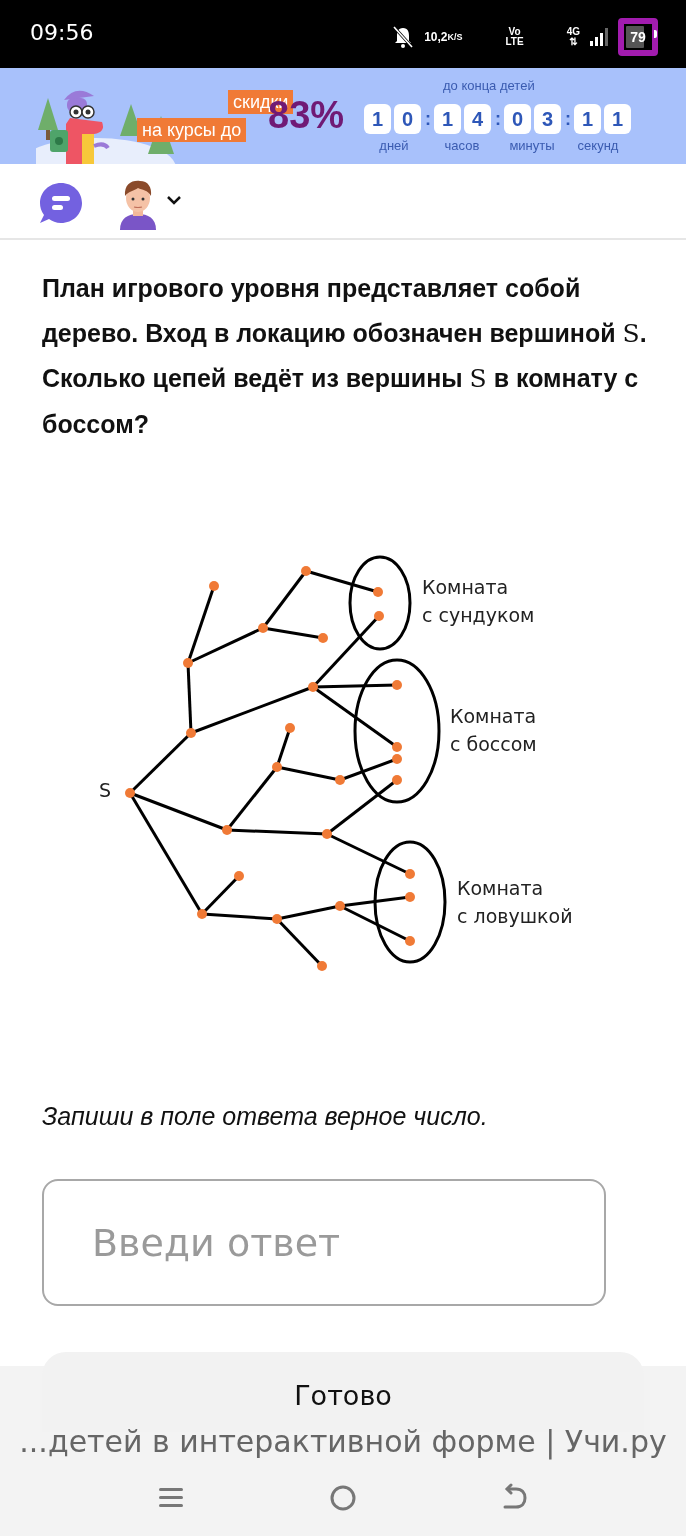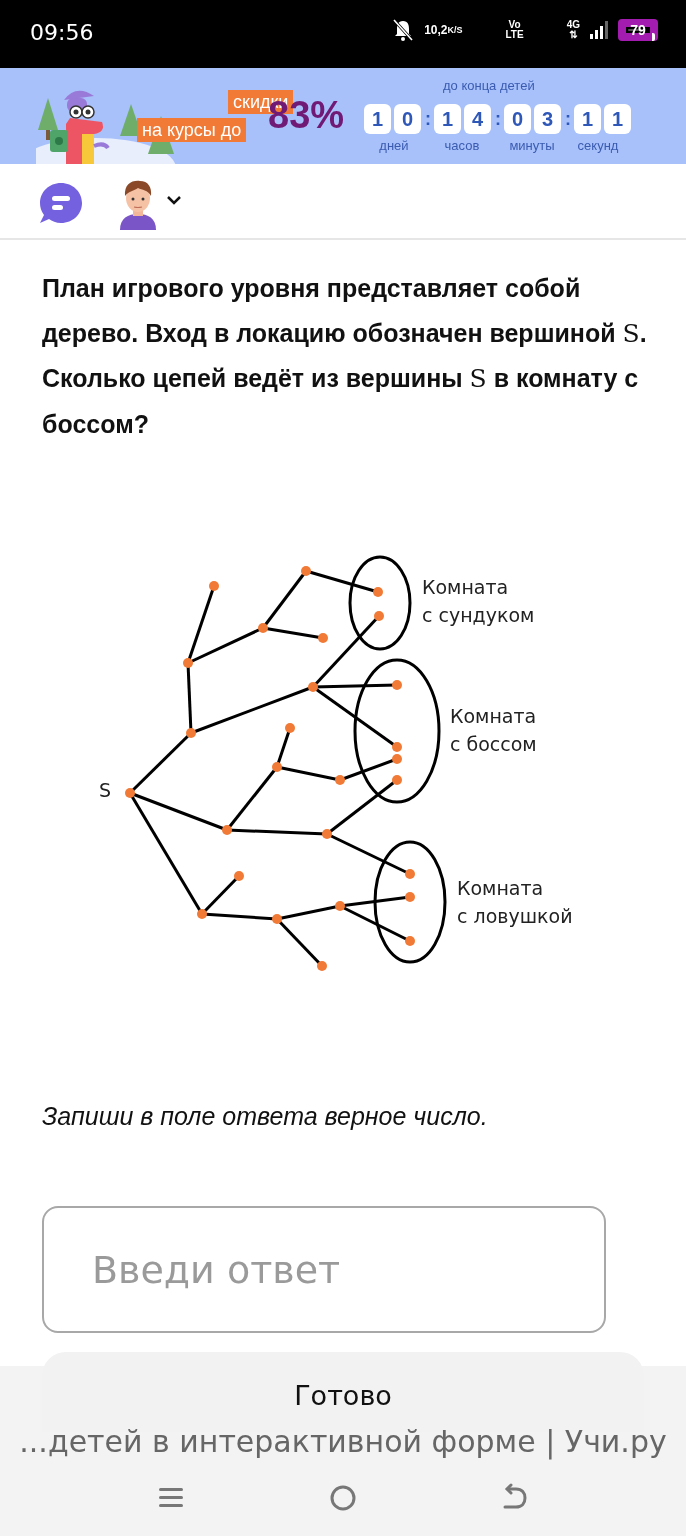--- a/index.html
+++ b/index.html
@@ -9,21 +9,21 @@
   
   .status-bar { position: absolute; left: 0; top: 0; width: 686px; height: 68px; background: #000; color: #fff; }
   .status-time { position: absolute; left: 30px; top: 20px; font-size: 22px; font-family: "DejaVu Sans", sans-serif; text-align: center; }
   .status-right { position: absolute; right: 28px; top: 18px; display: flex; align-items: center; gap: 10px; color: #fff; }
   .bell { width: 22px; height: 24px; position: relative; }
   .netspeed { display: flex; flex-direction: row; align-items: center; line-height: 1; font-size: 12px; font-weight: bold; }
   .netspeed .u { font-size: 9px; }
   .volte { display: flex; flex-direction: column; align-items: center; line-height: 1; font-size: 10px; font-weight: bold; margin-left: 33px; }
   .sig { display: flex; align-items: flex-end; gap: 2px; height: 18px; }
   .sig span { width: 3px; background: #fff; display: block; }
-  .battery { width: 40px; height: 22px; border: 8px solid #a21caf; border-radius: 4px; position: relative; display: flex; align-items: center; justify-content: center; }
+  .battery { width: 40px; height: 38px; border: 6px solid #a21caf; border-radius: 4px; position: relative; display: flex; align-items: center; justify-content: center; }
   .battery .fill { position: absolute; left: 2px; top: 2px; bottom: 2px; right: 8px; background: #555; border-radius: 1px; }
   .battery .num { position: relative; font-size: 14px; font-weight: bold; color: #fff; }
   .battery::after { content: ""; position: absolute; right: -5px; top: 6px; width: 3px; height: 8px; background: #fff; border-radius: 0 2px 2px 0; }
 
   
   .promo { position: absolute; left: 0; top: 68px; width: 686px; height: 96px; background: #a8c1fb; overflow: hidden; }
   .promo-art { position: absolute; left: 36px; top: 0; width: 150px; height: 96px; }
   .promo-tag { position: absolute; background: #f07a36; color: #fff; font-size: 18px; padding: 0 5px; line-height: 24px; }
   .promo-tag.t1 { left: 180px; top: 22px; margin-left: 48px; }
   .promo-tag.t2 { left: 137px; top: 50px; }
@@ -48,21 +48,21 @@
 
   
   .diagram { position: absolute; left: 0; top: 520px; width: 686px; height: 480px; }
   .room-label { position: absolute; font-size: 19px; line-height: 28px; color: #222; font-family: "DejaVu Sans", sans-serif; }
   .s-label { position: absolute; left: 99px; top: 259px; font-size: 19px; font-family: "DejaVu Sans", sans-serif; color: #222; }
 
   
   .instruction { position: absolute; left: 42px; top: 1102px; font-size: 25px; font-style: italic; color: #111; }
 
   
-  .answer-input { position: absolute; left: 42px; top: 1179px; width: 564px; height: 127px; border: 2px solid #a8a8a8; border-radius: 16px; background: #fff; padding: 0 48px; font-size: 38px; color: #333; font-family: "DejaVu Sans", sans-serif; outline: none; margin-top: 27px; }
+  .answer-input { position: absolute; left: 42px; top: 1179px; width: 564px; height: 127px; border: 2px solid #a8a8a8; border-radius: 16px; background: #fff; padding: 0 48px; font-size: 38px; color: #333; font-family: "DejaVu Sans", sans-serif; outline: none; }
   .answer-input::placeholder { color: #9a9a9a; }
 
   
   .keyboard-strip { position: absolute; left: 0; top: 1366px; width: 686px; height: 170px; background: #f3f3f3; }
   .done-btn { position: absolute; left: 42px; top: 1352px; width: 602px; height: 80px; background: #f2f2f2; border-radius: 24px 24px 0 0; display: flex; justify-content: center; padding-top: 28px; font-size: 27px; color: #111; font-family: "DejaVu Sans", sans-serif; }
   .page-title-strip { position: absolute; left: 0; top: 1424px; width: 686px; text-align: center; font-size: 30px; color: #666; font-family: "DejaVu Sans", sans-serif; }
   .nav-bar { position: absolute; left: 0; top: 1470px; width: 686px; height: 56px; }
   .nav-btn { position: absolute; top: 8px; width: 40px; height: 40px; display: flex; align-items: center; justify-content: center; }
 </style>
 </head>

